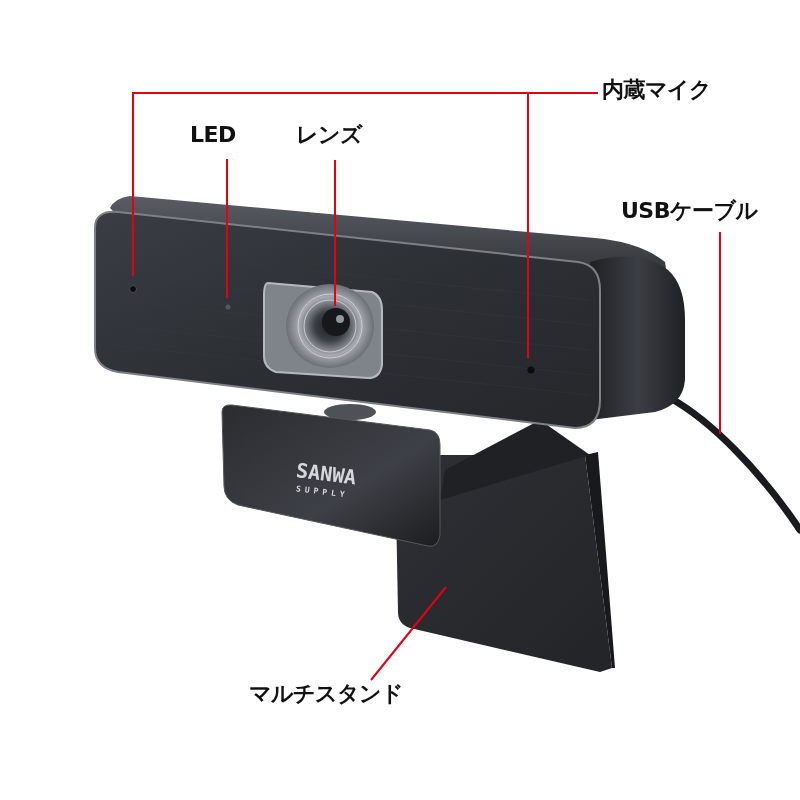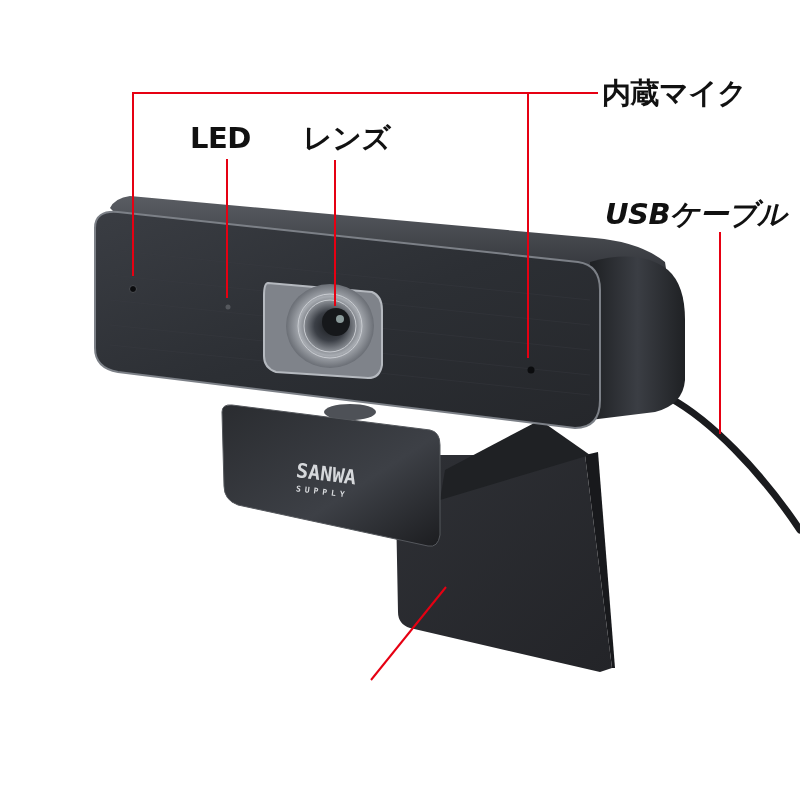--- a/index.html
+++ b/index.html
@@ -7,21 +7,21 @@
       position: relative;
       width: 800px;
       height: 800px;
       overflow: hidden;
       background: #ffffff;
       font-family: "DejaVu Sans", "Liberation Sans", sans-serif;
     }
     .label {
       position: absolute;
       color: #111111;
-      font-size: 29px;
+      font-size: 22px;
       font-weight: bold;
       letter-spacing: -0.5px;
       white-space: nowrap;
       line-height: 1;
       text-align: right;
     }
     svg.art { position: absolute; left: 0; top: 0; }
   </style>
 </head>
 <body>
@@ -114,16 +114,17 @@
       <line x1="335" y1="160" x2="335" y2="306"></line>
 
       <line x1="720" y1="232" x2="720" y2="434"></line>
 
       <line x1="446" y1="587" x2="371" y2="680"></line>
     </g>
   </svg>
 
   <div class="label" style="left:602px; top:79px;">内蔵マイク</div>
   <div class="label" style="left:190px; top:124px;">LED</div>
-  <div class="label" style="left:303px; top:124px;">レンズ</div>
-  <div class="label" style="left:605px; top:200px;font-style:italic;">USBケーブル</div>
+  <div class="label" style="left:296px; top:124px;">レンズ</div>
+  <div class="label" style="left:621px; top:200px;">USBケーブル</div>
+  <div class="label" style="left:249px; top:683px;">マルチスタンド</div>
 
 </div>
 
 </body></html>

